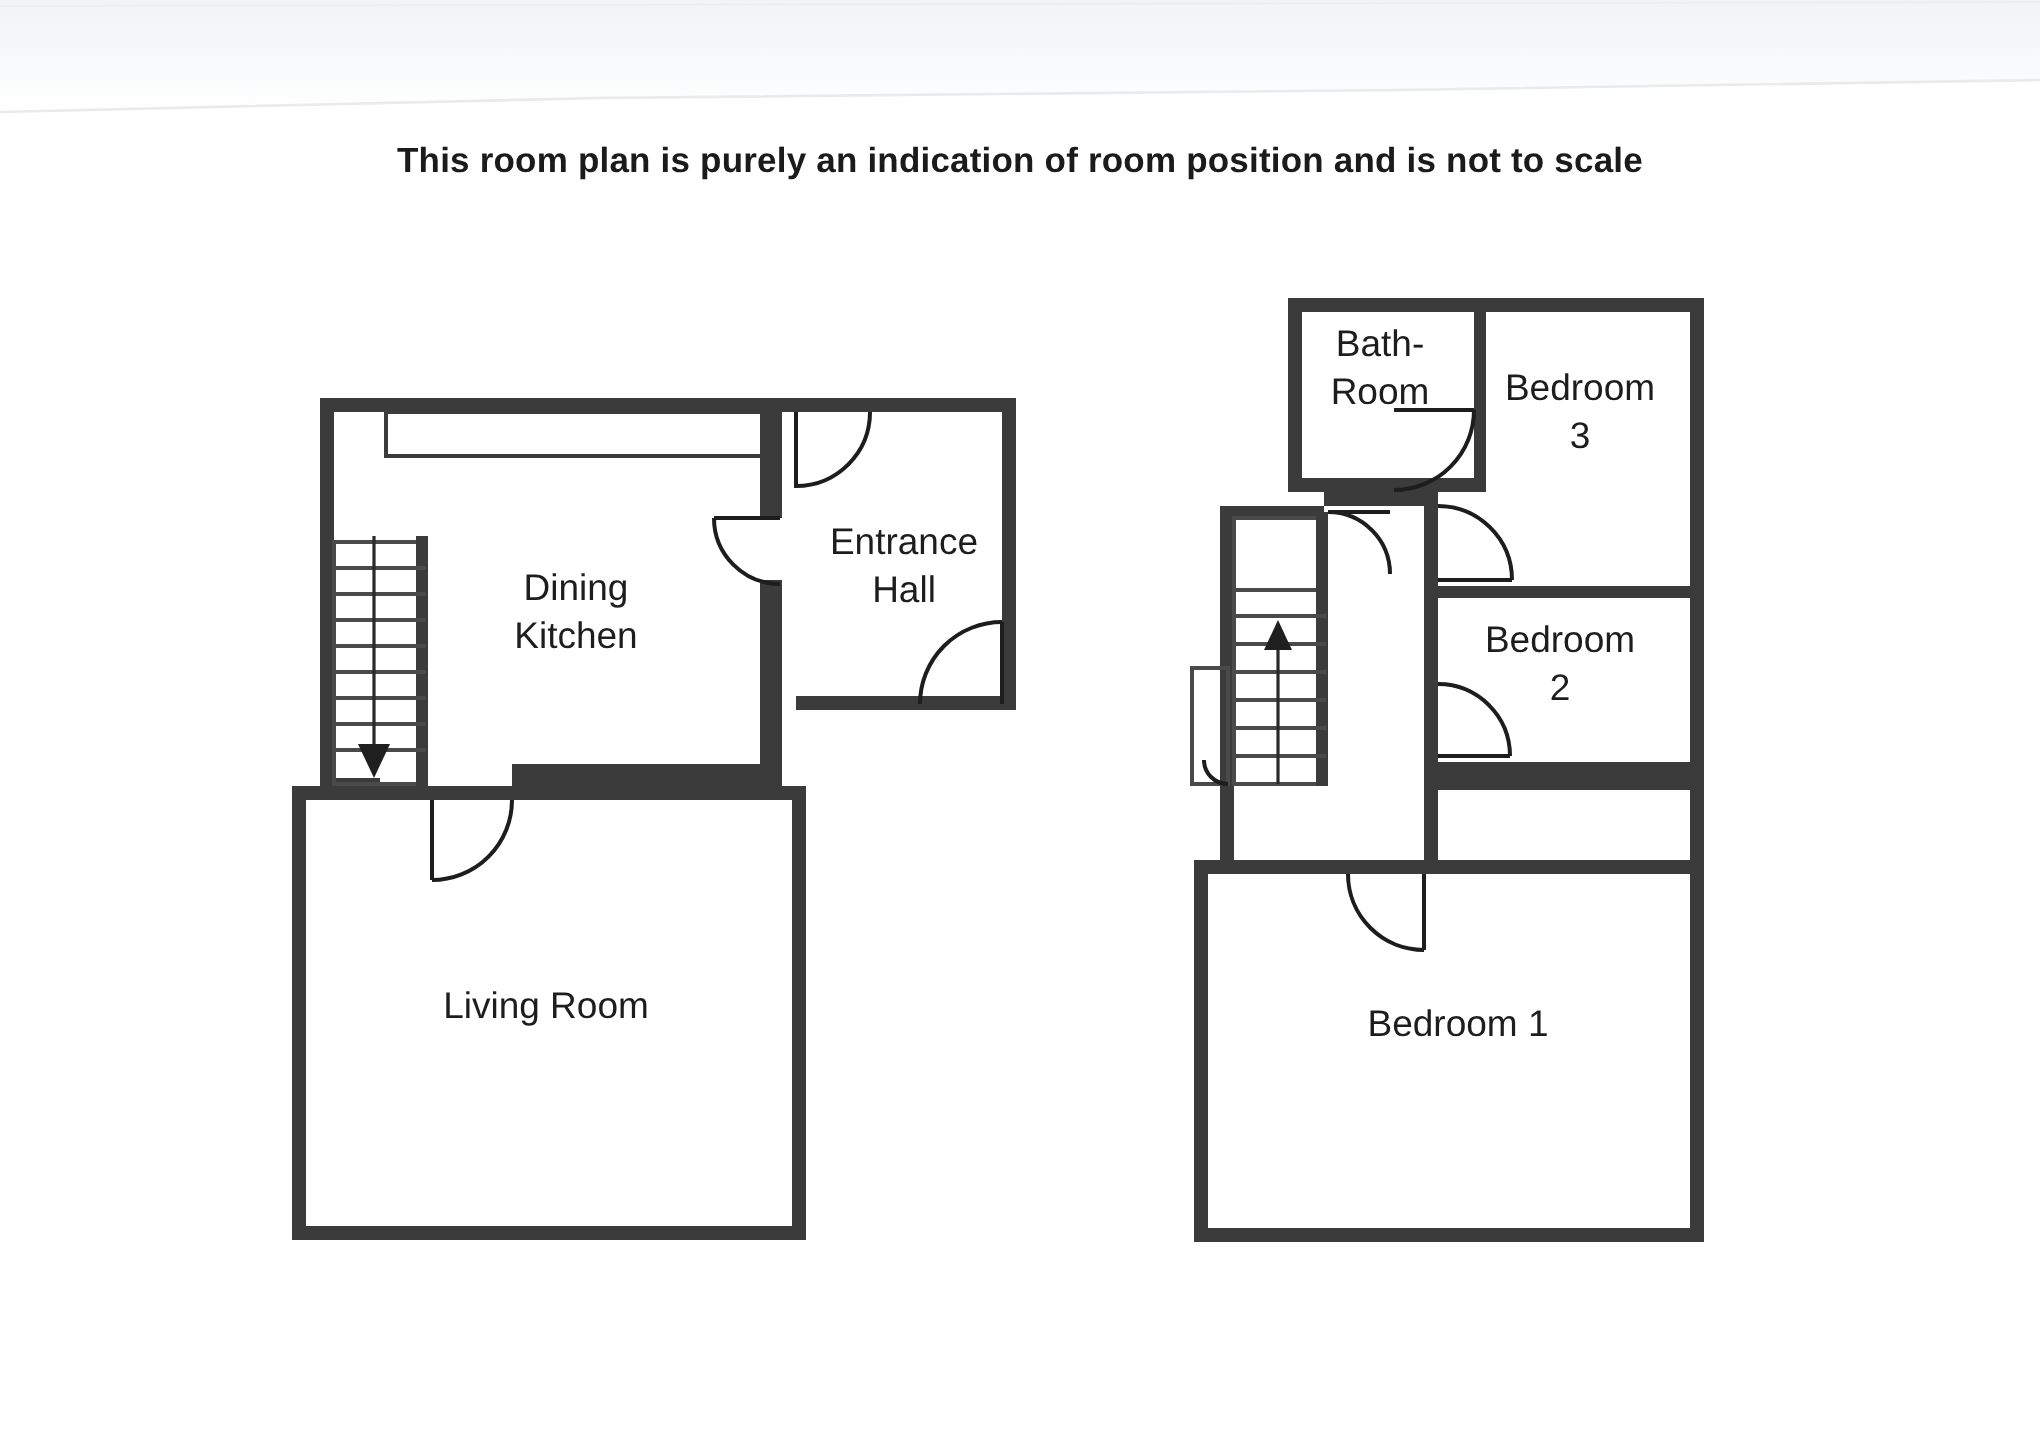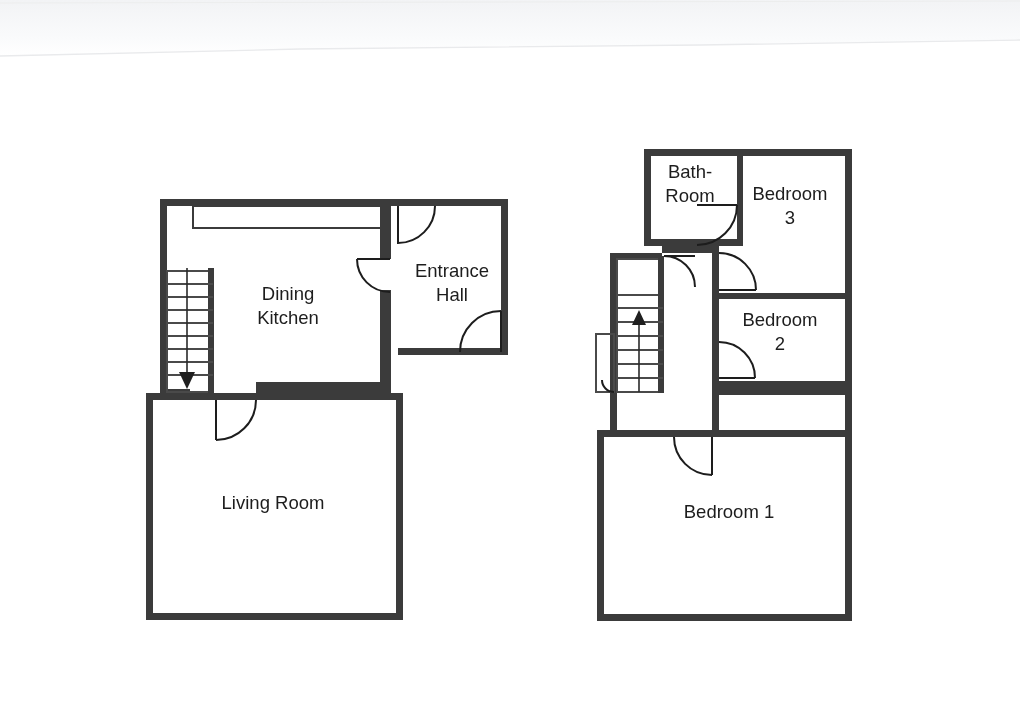--- a/index.html
+++ b/index.html
@@ -94,20 +94,21 @@
         <stop offset="0%" stop-color="#f2f3f5"></stop>
         <stop offset="70%" stop-color="#fafbfc"></stop>
         <stop offset="100%" stop-color="#ffffff"></stop>
       </linearGradient>
     </defs>
     <path d="M0,0 L1020,0 L1020,40 L700,45 L300,49 L0,56 Z" fill="url(#paperFade)"></path>
     <path d="M0,56 L300,49 L700,45 L1020,40" fill="none" stroke="#e9eaec" stroke-width="1.3"></path>
     <path d="M0,3 L1020,1" fill="none" stroke="#eceded" stroke-width="1"></path>
   </svg>
 
+  <div id="plan-title">This room plan is purely an indication of room position and is not to scale</div>
 
   <svg id="floorplans" viewBox="0 0 1020 719" xmlns="http://www.w3.org/2000/svg">
 
     <g>
 
       <g>
 
         <rect class="wall" x="160" y="199" width="348" height="7"></rect>
 
         <rect class="wall" x="160" y="199" width="7" height="200"></rect>

